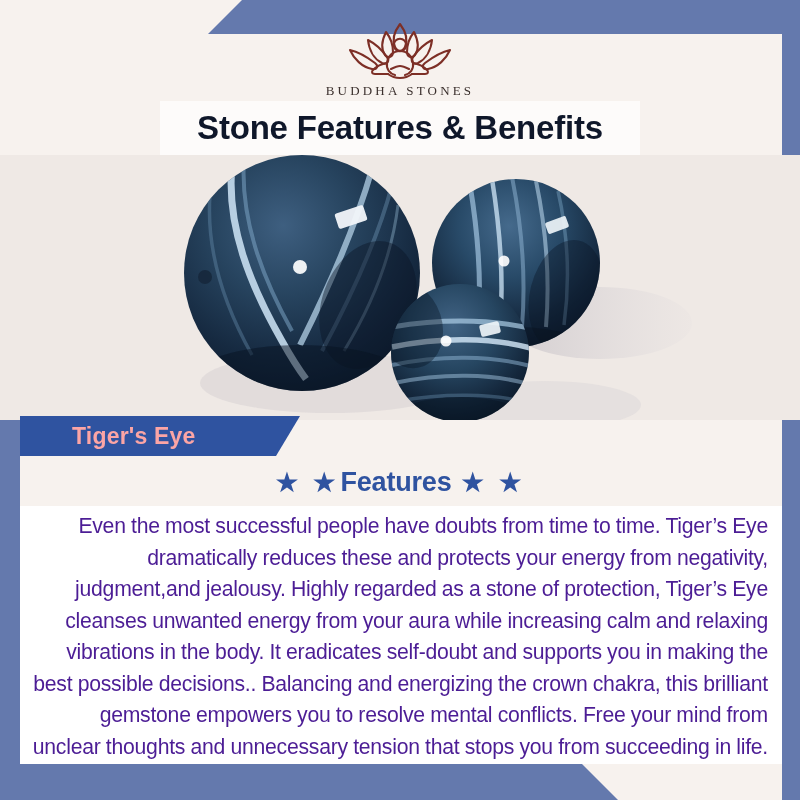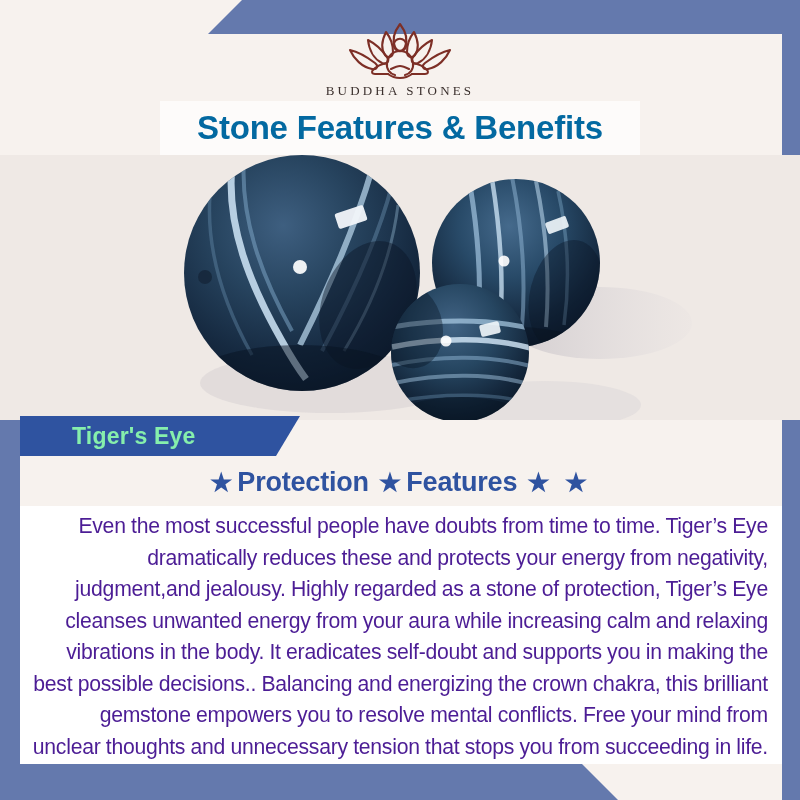--- a/index.html
+++ b/index.html
@@ -44,40 +44,40 @@
     font-size:13px;letter-spacing:3.2px;color:#3a2f2c;font-weight:400;
   }
 
   
   .title-band{
     position:absolute;left:160px;top:101px;width:480px;height:54px;
     background:#fdfbfa;
     display:flex;align-items:center;justify-content:center;
   }
   .title-text{
-    font-size:33px;font-weight:bold;color:#0369a1;
+    font-size:33px;font-weight:bold;color:#0f172a;
     letter-spacing:-0.2px;white-space:nowrap;
   }
 
   
   .hero{
     position:absolute;left:0;top:155px;width:800px;height:265px;
     background:#efe9e5;overflow:hidden;
   }
   .hero svg{display:block;width:800px;height:265px;}
 
   
   .ribbon{
     position:absolute;left:20px;top:416px;width:280px;height:40px;
     background:#2f53a0;
     clip-path:polygon(0 0, 280px 0, 256px 40px, 0 40px);
     display:flex;align-items:center;
   }
   .ribbon-text{
-    color:#86efac;font-size:23px;font-weight:bold;
+    color:#fca5a5;font-size:23px;font-weight:bold;
     padding-left:52px;letter-spacing:0.2px;white-space:nowrap;
   }
 
   
   .benefits{
     position:absolute;left:20px;top:458px;width:762px;height:48px;
     background:#f7f2ee;
     display:flex;align-items:center;justify-content:center;
   }
   .benefit{
@@ -228,21 +228,20 @@
     </svg>
   </div>
 
   <div class="ribbon">
     <span class="ribbon-text">Tiger's Eye</span>
   </div>
 
   <div class="benefits">
     <span class="benefit">
       <span class="star">★</span>
-      <span class="blabel">Protection</span>
     </span>
     <span class="benefit">
       <span class="star">★</span>
       <span class="blabel">Features</span>
     </span>
     <span class="benefit">
       <span class="star">★</span>
     </span>
     <span class="benefit">
       <span class="star">★</span>

